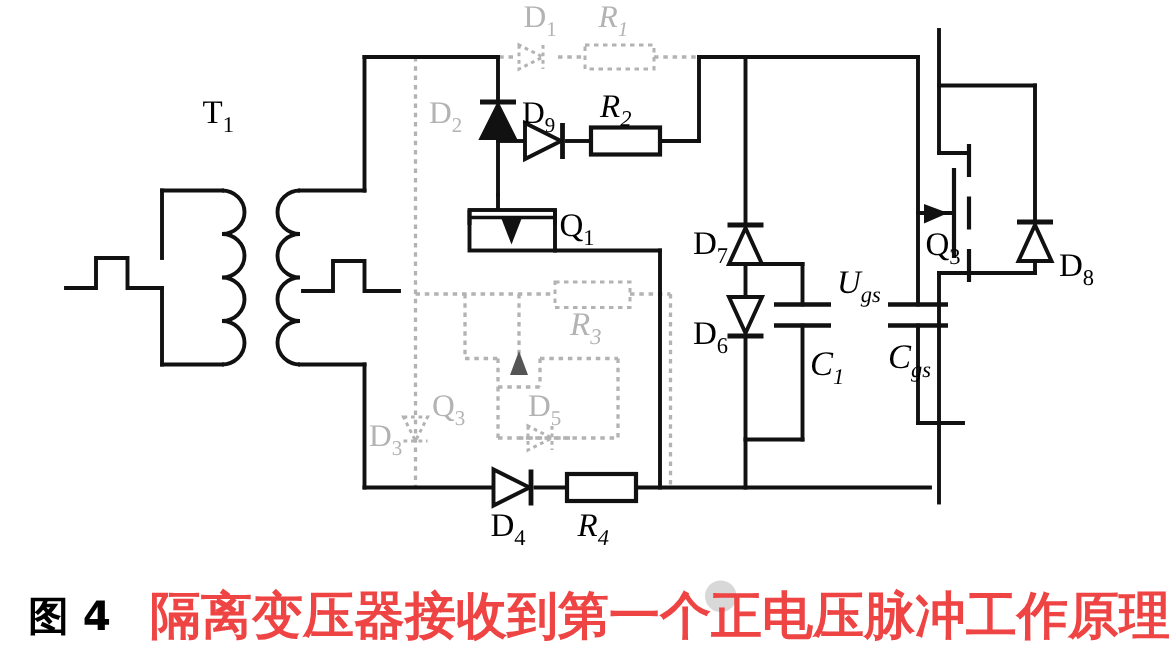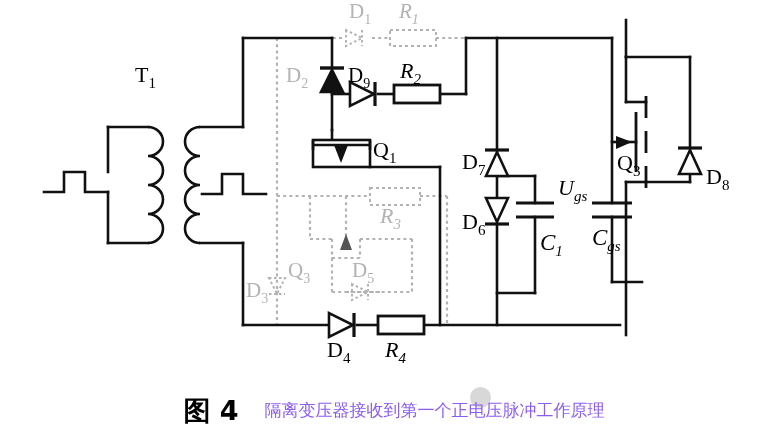--- a/index.html
+++ b/index.html
@@ -30,37 +30,37 @@
     display: block;
   }
   .caption-bar {
     position: absolute;
     left: 0;
     top: 380px;
     width: 780px;
     height: 61px;
     display: flex;
     align-items: center;
-    justify-content: center;
+    justify-content: flex-end;
     padding-left: 8px;
     box-sizing: border-box;
   }
   .caption-label {
     font-family: "DejaVu Sans", sans-serif;
     font-weight: bold;
     font-size: 27px;
     color: #000000;
     letter-spacing: 0px;
     white-space: nowrap;
   }
   .caption-text {
     font-family: "DejaVu Sans", sans-serif;
-    font-weight: normal;
-    font-size: 17px;
-    color: #8b5cf6;
+    font-weight: bold;
+    font-size: 34px;
+    color: #ef4444;
     margin-left: 26px;
     white-space: nowrap;
   }
   .watermark {
     position: absolute;
     left: 470px;
     top: 386px;
     font-family: "DejaVu Sans", sans-serif;
     font-size: 21px;
     color: #c9c9c9;

